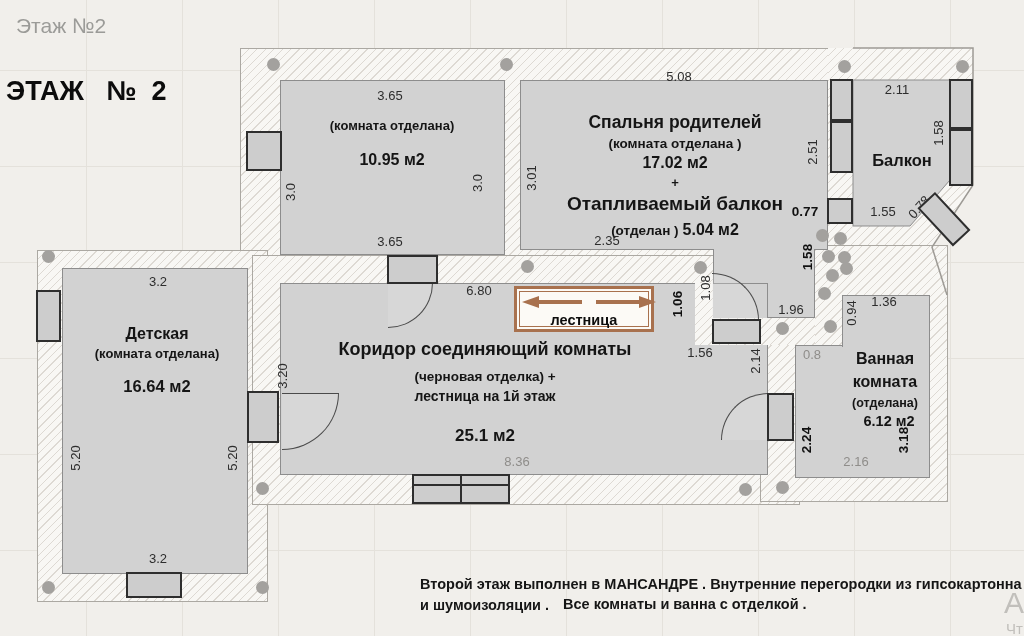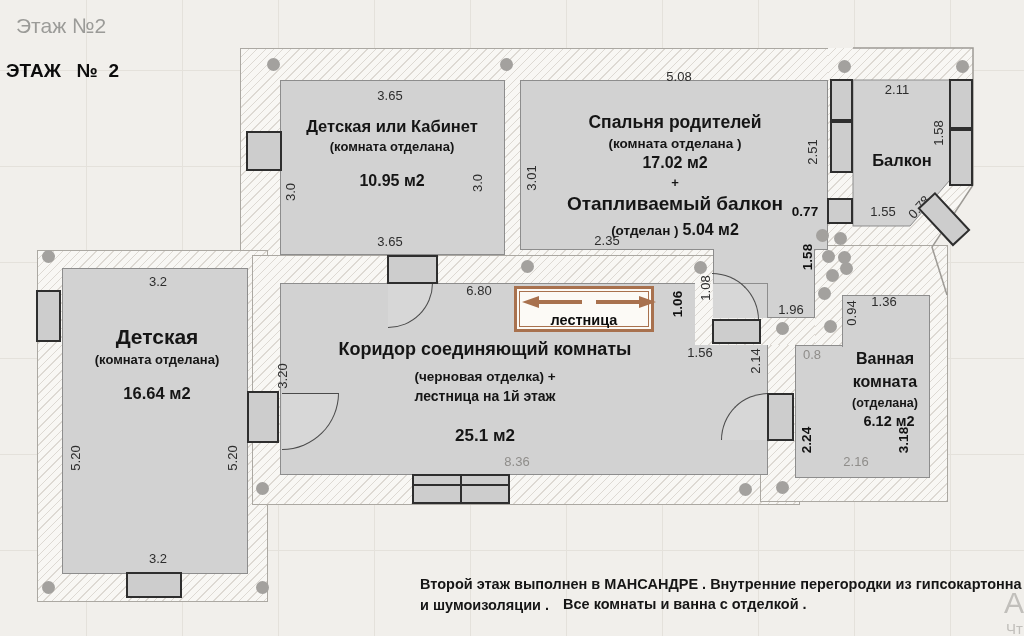--- a/index.html
+++ b/index.html
@@ -35,21 +35,21 @@
   .rname{font-weight:700;font-size:16.5px}
   .rcond{font-weight:700;font-size:13px;margin-top:2px}
   .rarea{font-weight:800;font-size:16px}
   .stairs{position:absolute;left:514px;top:286px;width:140px;height:46px;
     background:#fcfaf6;border:3px solid #a8714e}
   .stairs .inner{position:absolute;inset:2px;border:1px solid #a8714e}
   .stairs svg{position:absolute;left:3px;top:5px}
   .stairs .slabel{position:absolute;left:0;right:0;bottom:1px;text-align:center;
     font-weight:800;font-size:14.5px;color:#0d0d0d}
   .wm{position:absolute;left:16px;top:14px;font-size:21px;color:#9b9b98}
-  .title{position:absolute;left:6px;top:60px;font-size:19px;font-weight:800;color:#0c0c0c;white-space:pre}
+  .title{position:absolute;left:6px;top:76px;font-size:27px;font-weight:800;color:#0c0c0c;white-space:pre}
   .foot{position:absolute;font-weight:700;font-size:14.5px;color:#161616;white-space:nowrap}
   .corner{position:absolute;color:#c1bfbb;font-weight:400}
   svg.overlay{position:absolute;left:0;top:0;pointer-events:none}
 </style>
 </head>
 <body>
 
 <div class="plan">
 
   <div class="wall" style="left:240px;top:48px;width:613px;height:235px"></div>
@@ -82,21 +82,20 @@
     </svg>
     <div class="slabel">лестница</div>
   </div>
 
   <div class="arc a1" style="left:388px;top:283px;width:45px;height:45px"></div>
   <div class="arc a2" style="left:282px;top:393px;width:57px;height:57px;border-top-width:1.5px"></div>
   <div class="arc a3" style="left:712px;top:273px;width:47px;height:47px"></div>
   <div class="arc a4" style="left:721px;top:393px;width:47px;height:47px"></div>
 
   <div class="rlabel" style="left:292px;top:116px;width:200px">
-    <div class="rname">Детская или Кабинет</div>
     <div class="rcond">(комната отделана)</div>
     <div class="rarea" style="margin-top:16px">10.95 м2</div>
   </div>
 
   <div class="rlabel" style="left:530px;top:112px;width:290px">
     <div class="rname" style="font-size:17.5px">Спальня родителей</div>
     <div class="rcond" style="font-size:13.5px">(комната отделана )</div>
     <div class="rarea">17.02 м2</div>
     <div class="rcond" style="margin-top:2px">+</div>
     <div class="rname" style="font-size:19px;margin-top:1px">Отапливаемый балкон</div>
@@ -104,21 +103,21 @@
       <span class="rcond" style="font-size:13.5px">(отделан )</span>
       <span class="rarea">5.04 м2</span>
     </div>
   </div>
 
   <div class="rlabel" style="left:858px;top:150px;width:88px">
     <div class="rname">Балкон</div>
   </div>
 
   <div class="rlabel" style="left:82px;top:324px;width:150px">
-    <div class="rname" style="font-size:21px">Детская</div>
+    <div class="rname" style="font-size:16px">Детская</div>
     <div class="rcond">(комната отделана)</div>
     <div class="rarea" style="margin-top:14px;font-size:16.5px">16.64 м2</div>
   </div>
 
   <div class="rlabel" style="left:305px;top:338px;width:360px">
     <div class="rname" style="font-size:18px">Коридор соединяющий комнаты</div>
     <div class="rcond" style="margin-top:8px;font-size:13.5px">(черновая отделка) +</div>
     <div class="rcond" style="margin-top:3px;font-size:14px">лестница на 1й этаж</div>
     <div class="rarea" style="margin-top:19px;font-size:17px">25.1 м2</div>
   </div>

